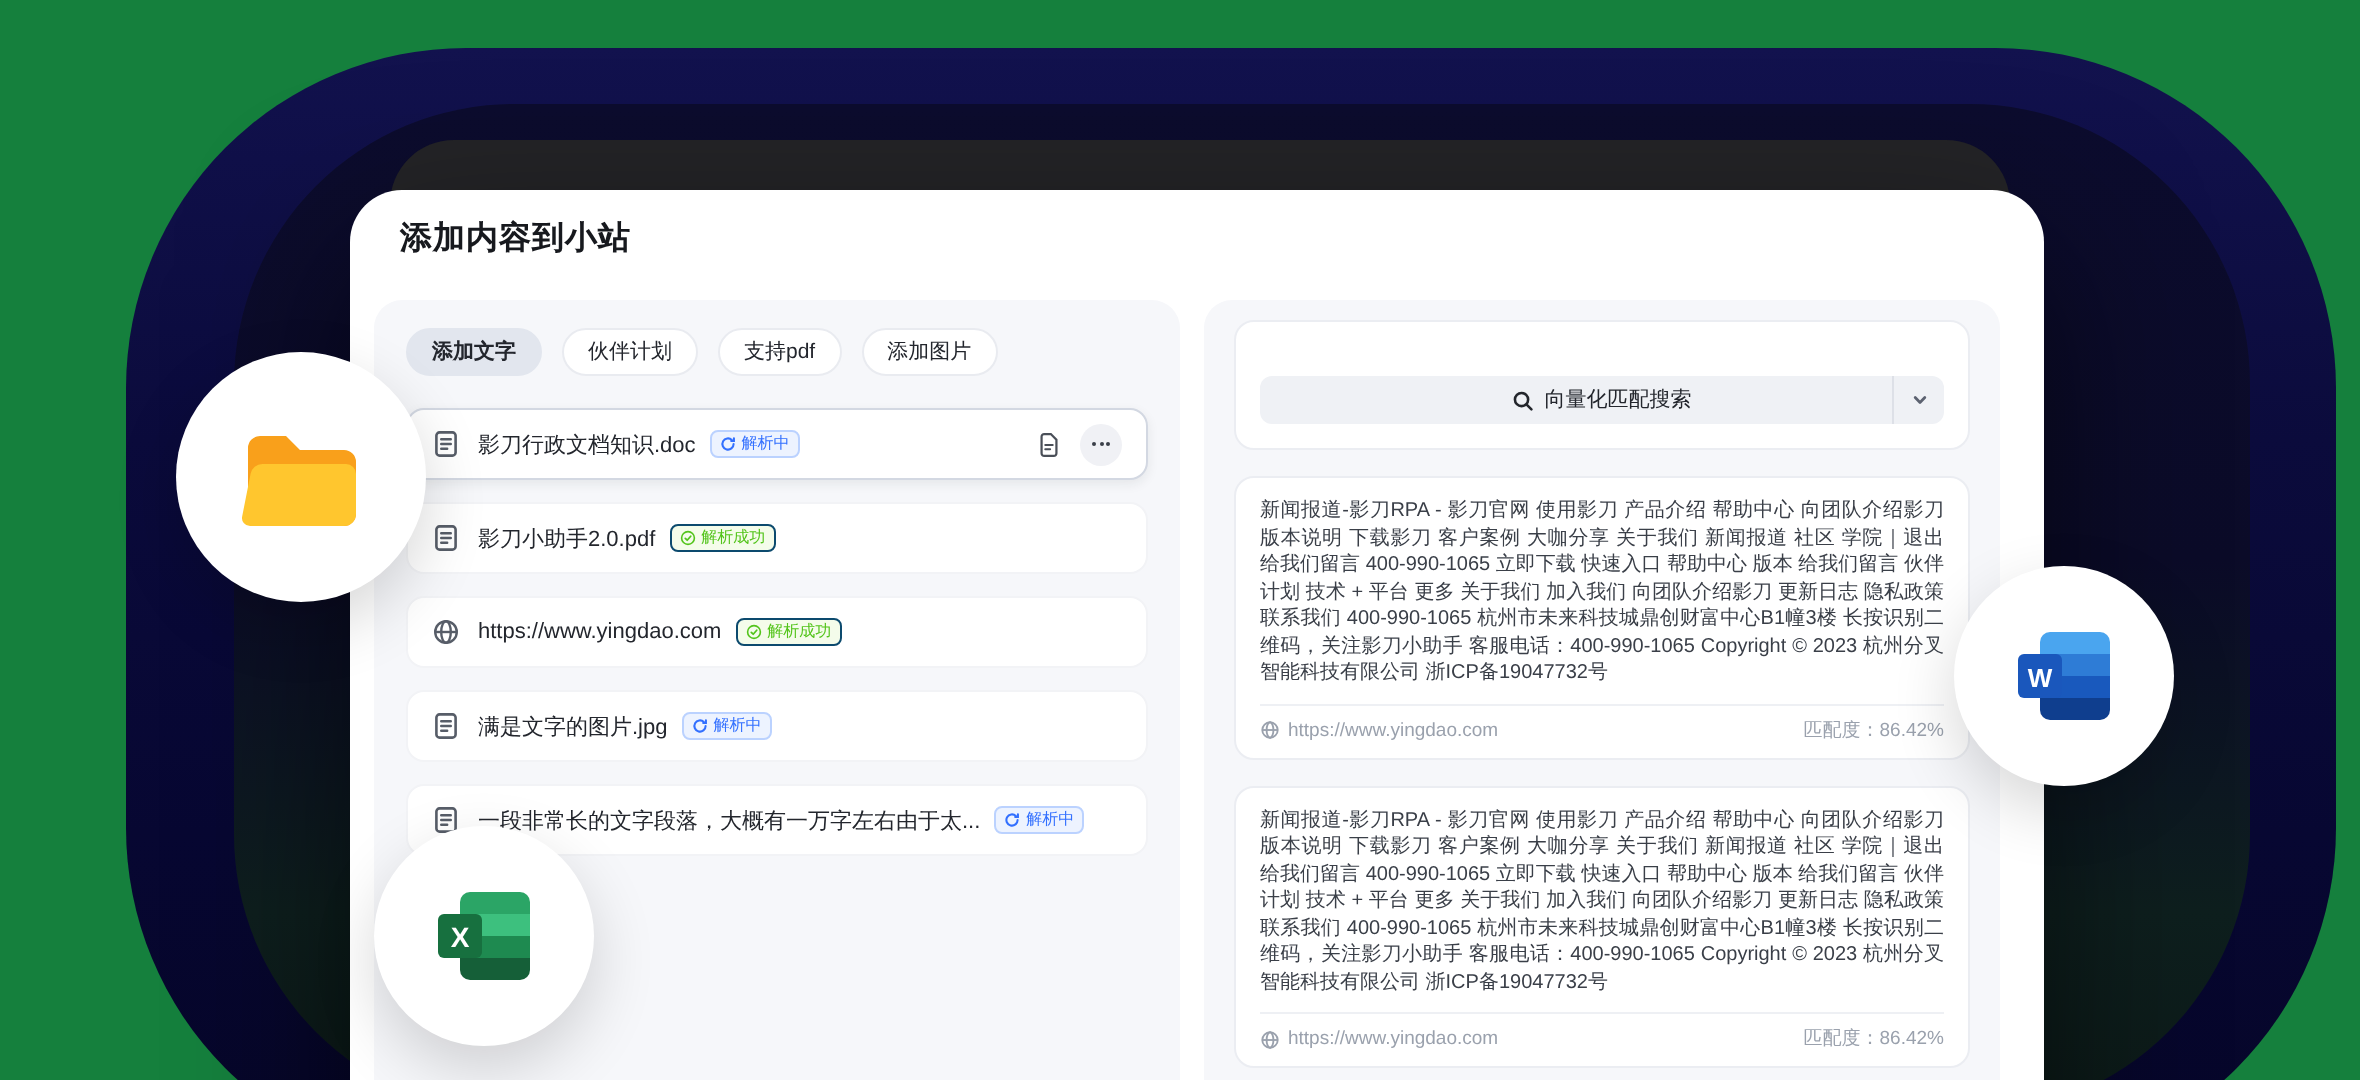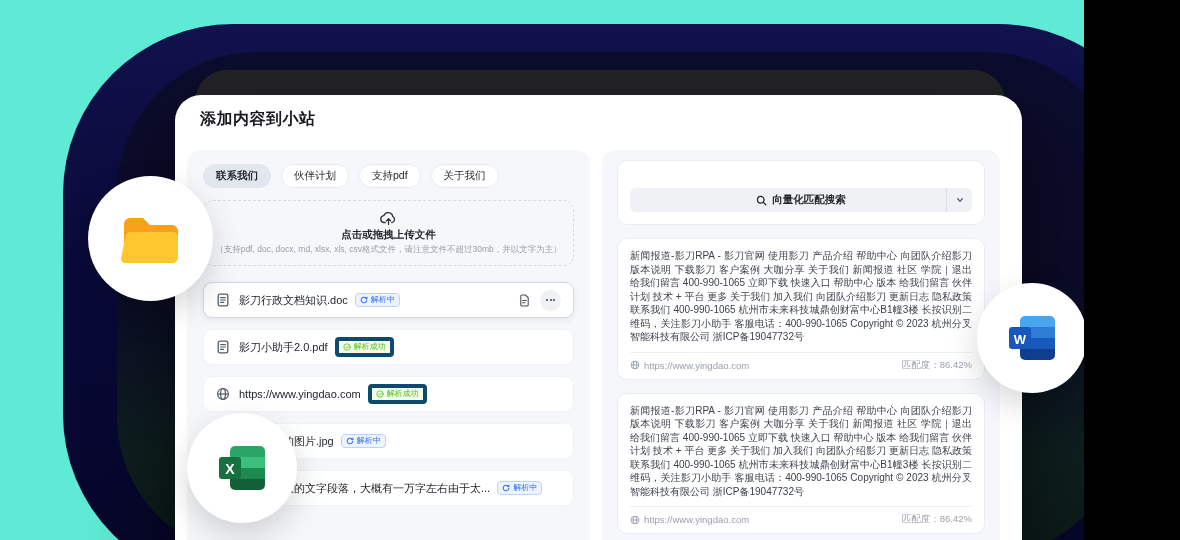--- a/index.html
+++ b/index.html
@@ -1,21 +1,21 @@
 <!DOCTYPE html>
 <html><head>
 <meta charset="utf-8">
 <style>
   * { box-sizing: border-box; }
   html,body { margin:0; padding:0; }
   body {
     width:1180px; height:540px; background:#000; overflow:hidden;
     font-family:"Liberation Sans","DejaVu Sans",sans-serif;
   }
-  .stage { position:relative; width:1084px; height:540px; background:#5eead4; overflow:hidden; }
+  .stage { position:relative; width:1180px; height:540px; background:#15803d; overflow:hidden; }
 
   
   .ring-outer { position:absolute; left:63px; top:24px; width:1105px; height:560px; border-radius:170px;
     background:linear-gradient(180deg,#12124e 0%,#0b0b3c 35%,#070732 70%,#060628 100%); }
   .ring-mid { position:absolute; left:117px; top:52px; width:1008px; height:505px; border-radius:140px;
     background:linear-gradient(180deg,#0c0c2e 0%,#0b0b28 45%,#0e1f1e 80%,#0c1a18 100%); }
   .ring-inner { position:absolute; left:195px; top:70px; width:810px; height:520px; border-radius:32px; background:#242427; }
 
   .main-card { position:absolute; left:175px; top:95px; width:847px; height:520px; background:#fff;
     border-radius:26px; box-shadow:0 30px 80px rgba(0,0,0,.55); }
@@ -37,30 +37,30 @@
   .up-hint { font-size:8.5px; color:#9aa0ac; }
 
   .files { margin-top:16px; }
   .file-row { display:flex; align-items:center; height:36px; background:#fff; border:1px solid #F2F3F6;
     border-radius:9px; padding:0 12px; margin-bottom:11px; }
   .file-row.selected { border-color:#D3D8E2; box-shadow:0 2px 6px rgba(31,35,41,.08); }
   .file-row.mt { margin-top:4px; }
   .file-name { font-size:11px; color:#23262d; margin:0 7px 0 9px; white-space:nowrap; overflow:hidden; text-overflow:ellipsis; }
   .badge { display:inline-flex; align-items:center; gap:3px; font-size:8px; padding:2px 4px; border-radius:4px; line-height:1; flex:none; }
   .badge.processing { color:#3370FF; background:#EDF3FF; border:1px solid #BBD2FF; }
-  .badge.success { color:#52C41A; background:#F4FCEA; border:4px solid #0c4a6e; }
+  .badge.success { color:#52C41A; background:#F4FCEA; border:1px solid #0c4a6e; }
   .row-actions { margin-left:auto; display:flex; align-items:center; gap:9px; }
   .ellipsis-btn { width:21px; height:21px; border-radius:50%; background:#F0F1F5; border:none;
     display:flex; align-items:center; justify-content:center; gap:1.5px; cursor:pointer; }
   .ellipsis-btn i { width:2px; height:2px; border-radius:50%; background:#3a3f48; display:block; }
 
   .query-card { background:#fff; border:1px solid #EBEDF2; border-radius:10px; padding:11px 12px 12px; }
   .query-text { font-size:10px; color:#23262d; }
   .search-btn { margin-top:16px; height:24px; background:#EFF1F5; border-radius:6px; display:flex;
-    align-items:center; justify-content:center; gap:5px; position:relative; font-size:10.5px; font-weight:700; color:#23262d; cursor:pointer; }
+    align-items:center; justify-content:center; gap:5px; position:relative; font-size:10.5px; font-weight:400; color:#23262d; cursor:pointer; }
   .chev-wrap { position:absolute; right:0; top:0; height:100%; width:26px; display:flex; align-items:center;
     justify-content:center; border-left:1px solid #DDE0E7; cursor:pointer; }
 
   .result-card { margin-top:13px; background:#fff; border:1px solid #EBEDF2; border-radius:10px; padding:10px 12px 7px; }
   .result-text { margin:0; font-size:10px; line-height:13.5px; color:#3A3F48; text-align:justify; }
   .result-footer { margin-top:8px; border-top:1px solid #EEF0F4; padding-top:6px; display:flex; align-items:center;
     justify-content:space-between; color:#9AA1AD; font-size:9.5px; }
   .src { display:inline-flex; align-items:center; gap:4px; }
 
   .deco { position:absolute; background:#fff; border-radius:50%; display:flex; align-items:center;
@@ -75,34 +75,26 @@
 <div class="stage">
   <div class="ring-outer"></div>
   <div class="ring-mid"></div>
   <div class="ring-inner"></div>
 
   <div class="main-card">
     <h1 class="title">添加内容到小站</h1>
 
     <div class="left-panel">
       <div class="tabs">
-        <button class="tab active">联系我们</button>
+        <button class="tab active">添加文字</button>
         <button class="tab">伙伴计划</button>
         <button class="tab">支持pdf</button>
-        <button class="tab">关于我们</button>
-      </div>
-
-      <div class="upload-area">
-        <svg width="17" height="15" viewBox="0 0 20 17" fill="none" stroke="#2b2f36" stroke-width="1.5" stroke-linecap="round" stroke-linejoin="round">
-          <path d="M6.2 13.2H5a4 4 0 0 1-.6-7.96A5.5 5.5 0 0 1 15 6.2a3.8 3.8 0 0 1-.6 7H13.8"></path>
-          <path d="M10 15.5V9M7.6 11.2 10 8.8l2.4 2.4"></path>
-        </svg>
-        <div class="up-title">点击或拖拽上传文件</div>
-        <div class="up-hint">（支持pdf, doc, docx, md, xlsx, xls, csv格式文件，请注意文件不超过30mb，并以文字为主）</div>
-      </div>
+        <button class="tab">添加图片</button>
+      </div>
+
 
       <div class="files">
 
         <div class="file-row selected">
           <svg width="14" height="14" viewBox="0 0 14 14" fill="none">
             <rect x="2.2" y="1.2" width="9.6" height="11.6" rx="1.6" stroke="#575D68" stroke-width="1.3"></rect>
             <path d="M4.6 4.6h4.8M4.6 7h4.8M4.6 9.4h3" stroke="#575D68" stroke-width="1.2" stroke-linecap="round"></path>
           </svg>
           <span class="file-name">影刀行政文档知识.doc</span>
           <span class="badge processing">

